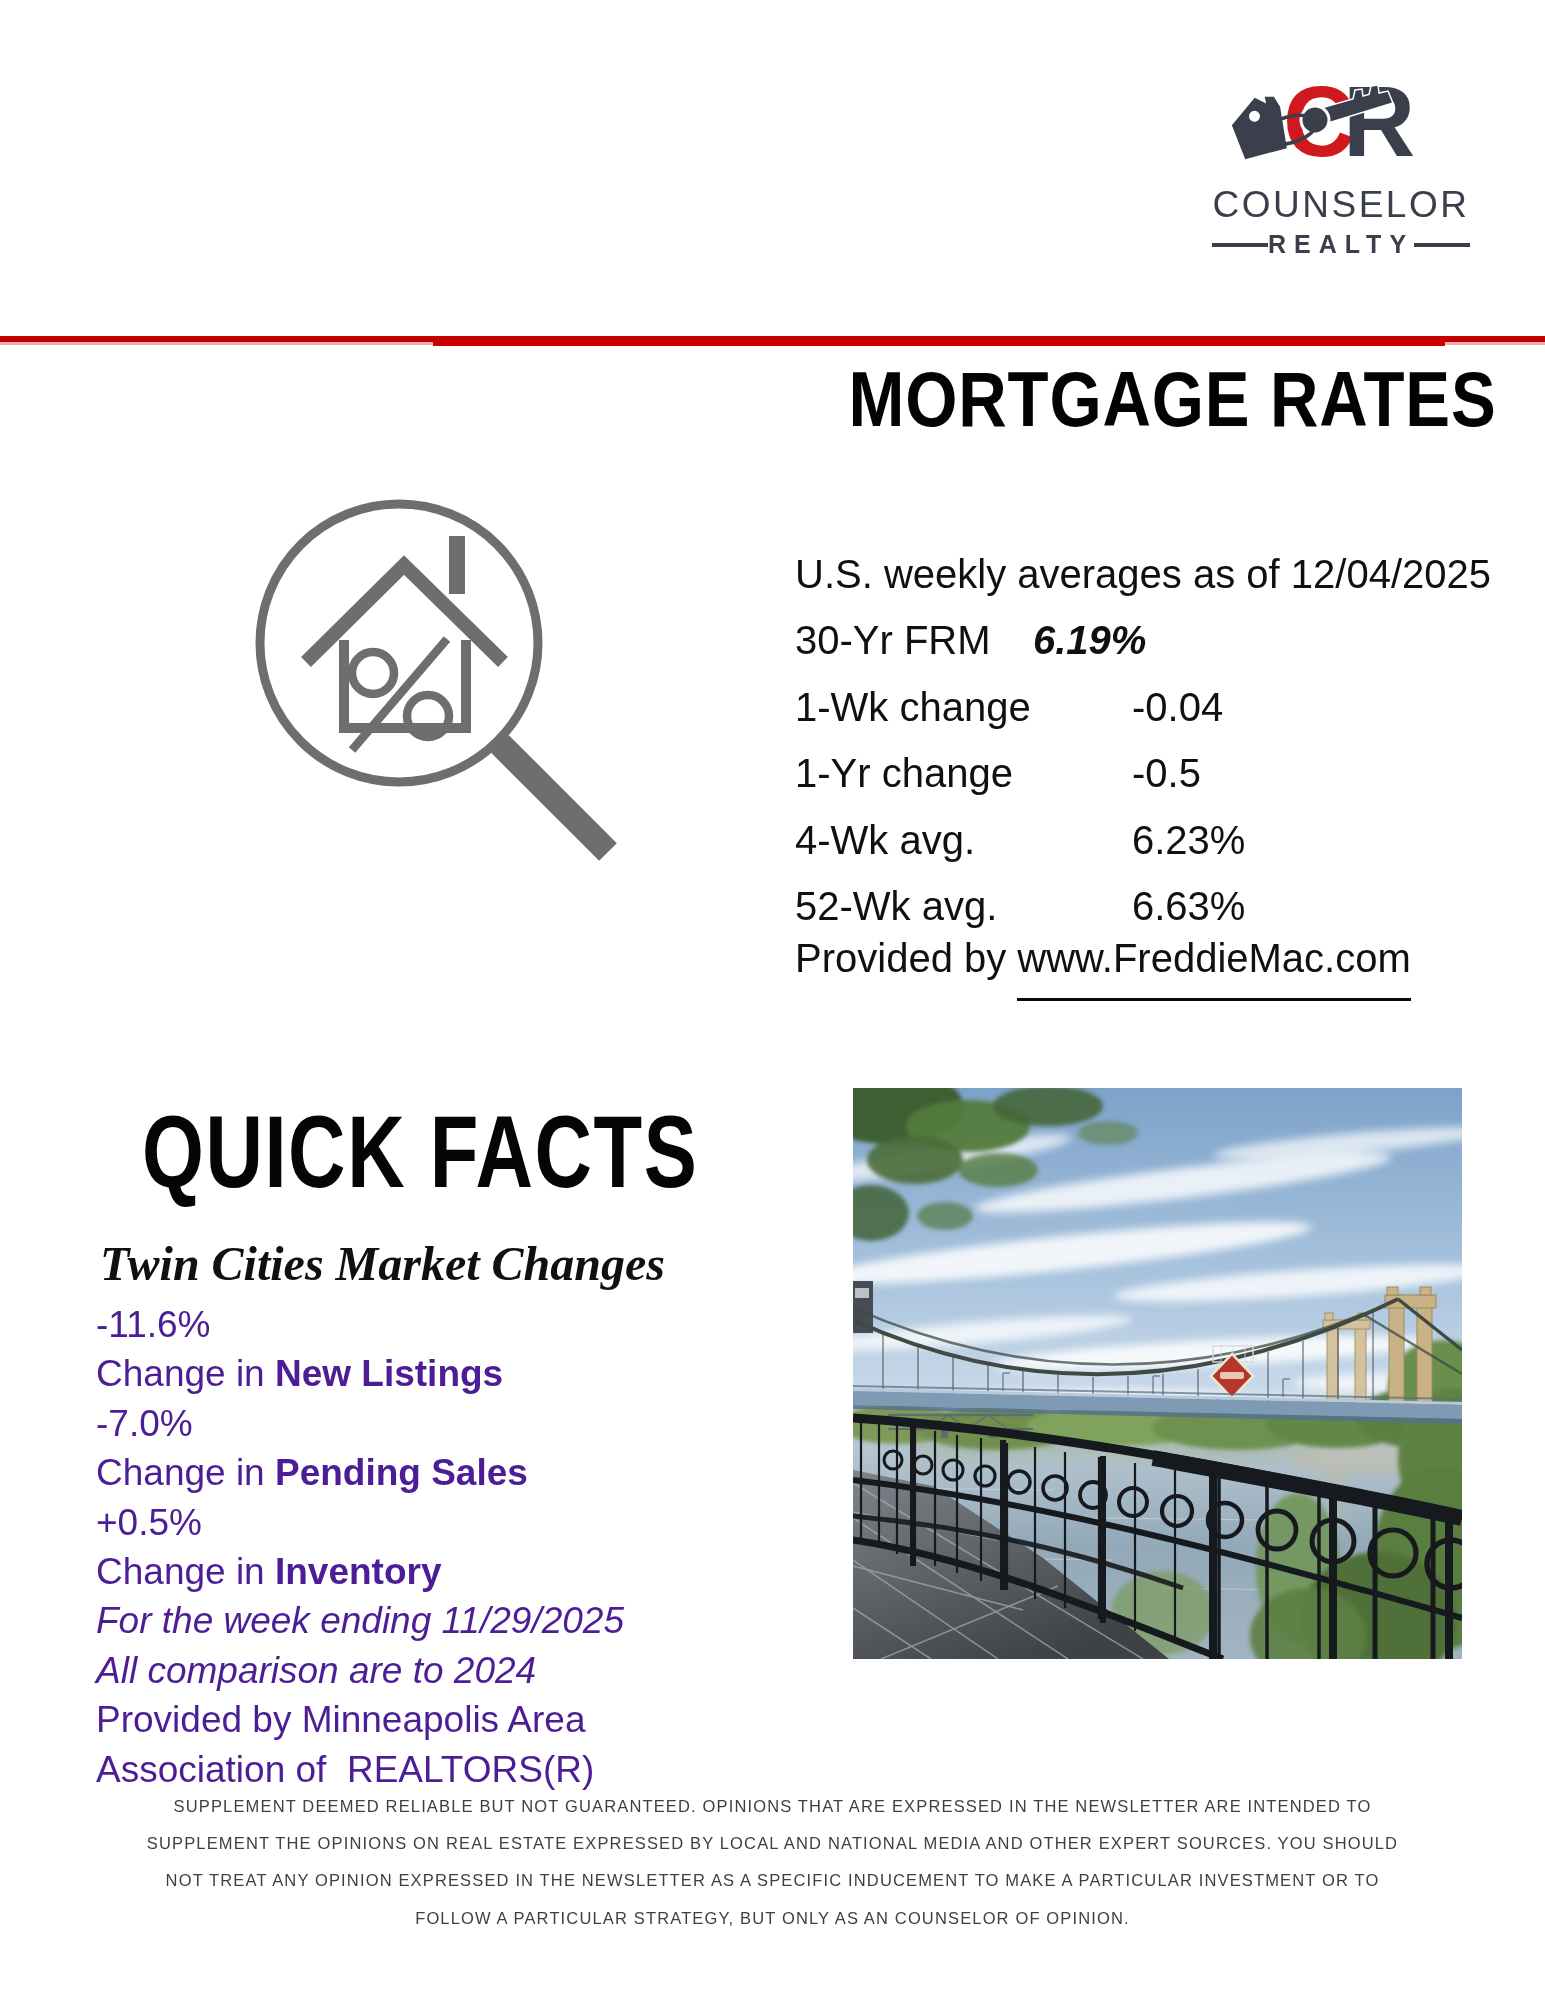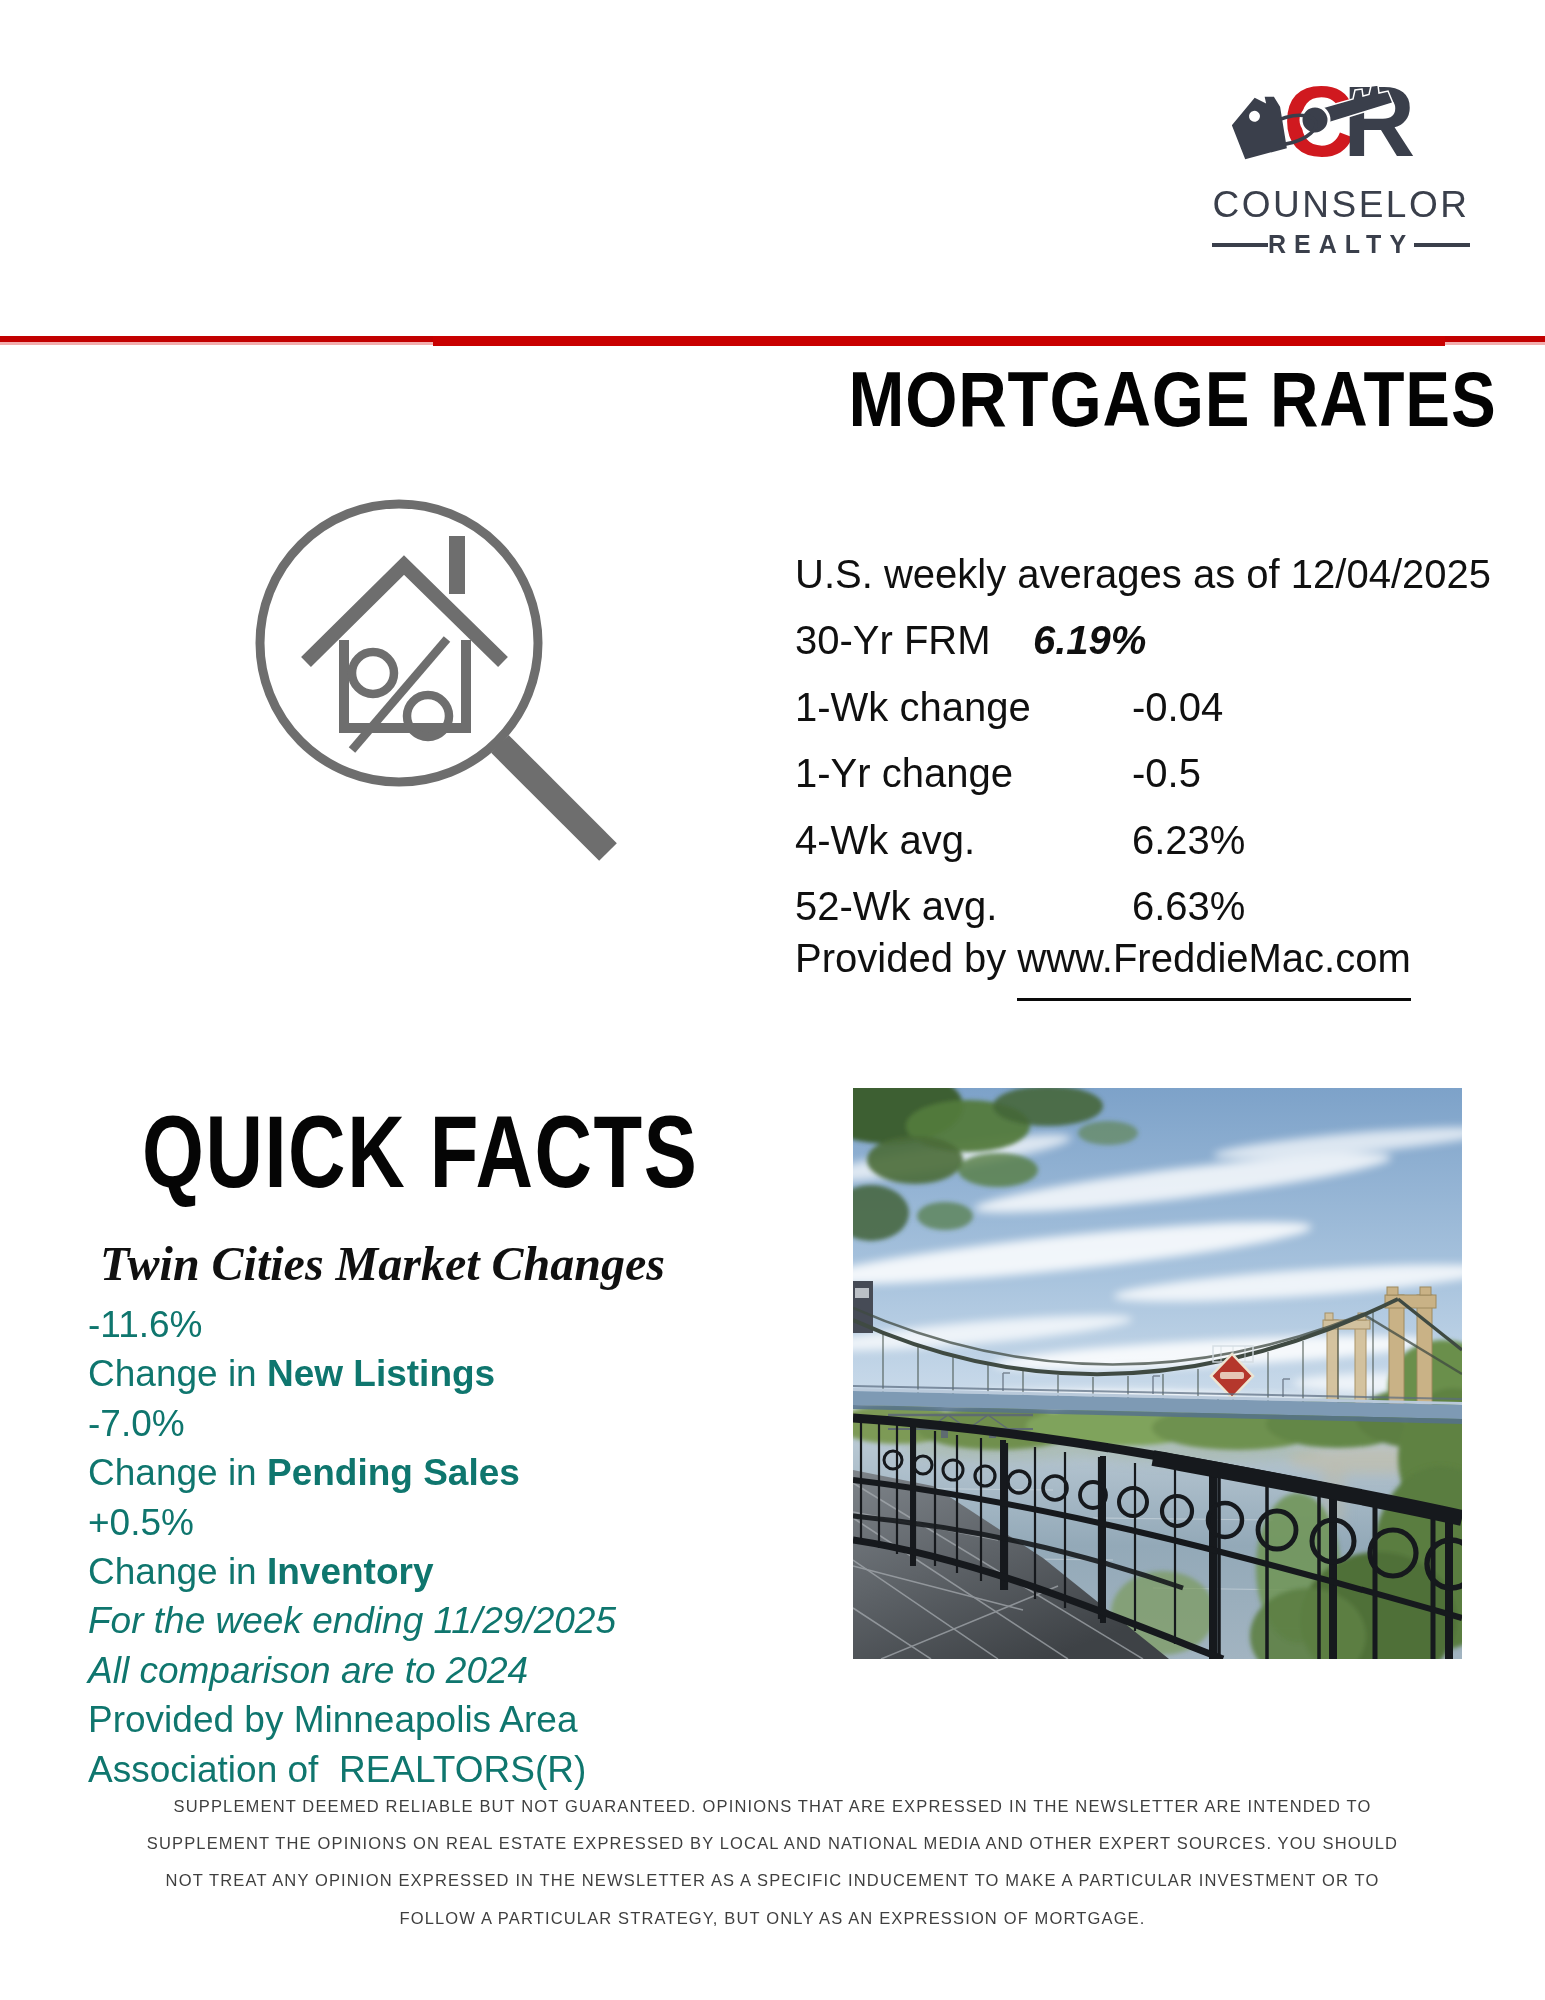--- a/index.html
+++ b/index.html
@@ -31,21 +31,21 @@
   .rate-value.bold{font-weight:700;font-style:italic;}
   .provided{position:absolute;left:795px;top:936px;font-size:40px;color:#101010;}
   .provided .link{border-bottom:3px solid #0a0a0a;padding-bottom:18px;}
 
   
   .qf-title{position:absolute;left:142px;top:1094px;font-size:102px;font-weight:900;
             letter-spacing:2px;color:#050505;transform:scaleX(0.78);transform-origin:0 0;
             white-space:nowrap;}
   .qf-sub{position:absolute;left:100px;top:1236px;font-family:"Liberation Serif", serif;
           font-style:italic;font-weight:600;font-size:48px;color:#101010;white-space:nowrap;}
-  .qf-list{position:absolute;left:88px;top:1300px;font-size:37px;line-height:49.4px;color:#0f766e;}
+  .qf-list{position:absolute;left:96px;top:1300px;font-size:37px;line-height:49.4px;color:#4c1d95;}
   .qf-line{white-space:pre-wrap;}
   .qf-line .b{font-weight:700;}
   .qf-line.it{font-style:italic;}
 
   
   .photo{position:absolute;left:853px;top:1088px;width:609px;height:571px;overflow:hidden;}
 
   
   .disclaimer{position:absolute;left:0;top:1788px;width:1545px;text-align:center;
               font-size:16.5px;line-height:37.2px;letter-spacing:1.15px;color:#3f3f3f;}
@@ -402,16 +402,16 @@
         <path d="M0,428 C120,440 220,462 330,500" stroke-width="5" opacity="0.9"></path>
         <path d="M0,452 C120,470 240,520 370,571" stroke-width="7"></path>
       </g>
     </svg>
   </div>
 
   <div class="disclaimer">
     <div>SUPPLEMENT DEEMED RELIABLE BUT NOT GUARANTEED. OPINIONS THAT ARE EXPRESSED IN THE NEWSLETTER ARE INTENDED TO</div>
     <div>SUPPLEMENT THE OPINIONS ON REAL ESTATE EXPRESSED BY LOCAL AND NATIONAL MEDIA AND OTHER EXPERT SOURCES. YOU SHOULD</div>
     <div>NOT TREAT ANY OPINION EXPRESSED IN THE NEWSLETTER AS A SPECIFIC INDUCEMENT TO MAKE A PARTICULAR INVESTMENT OR TO</div>
-    <div>FOLLOW A PARTICULAR STRATEGY, BUT ONLY AS AN EXPRESSION OF MORTGAGE.</div>
+    <div>FOLLOW A PARTICULAR STRATEGY, BUT ONLY AS AN COUNSELOR OF OPINION.</div>
   </div>
 
 </div>
 
 </body></html>

